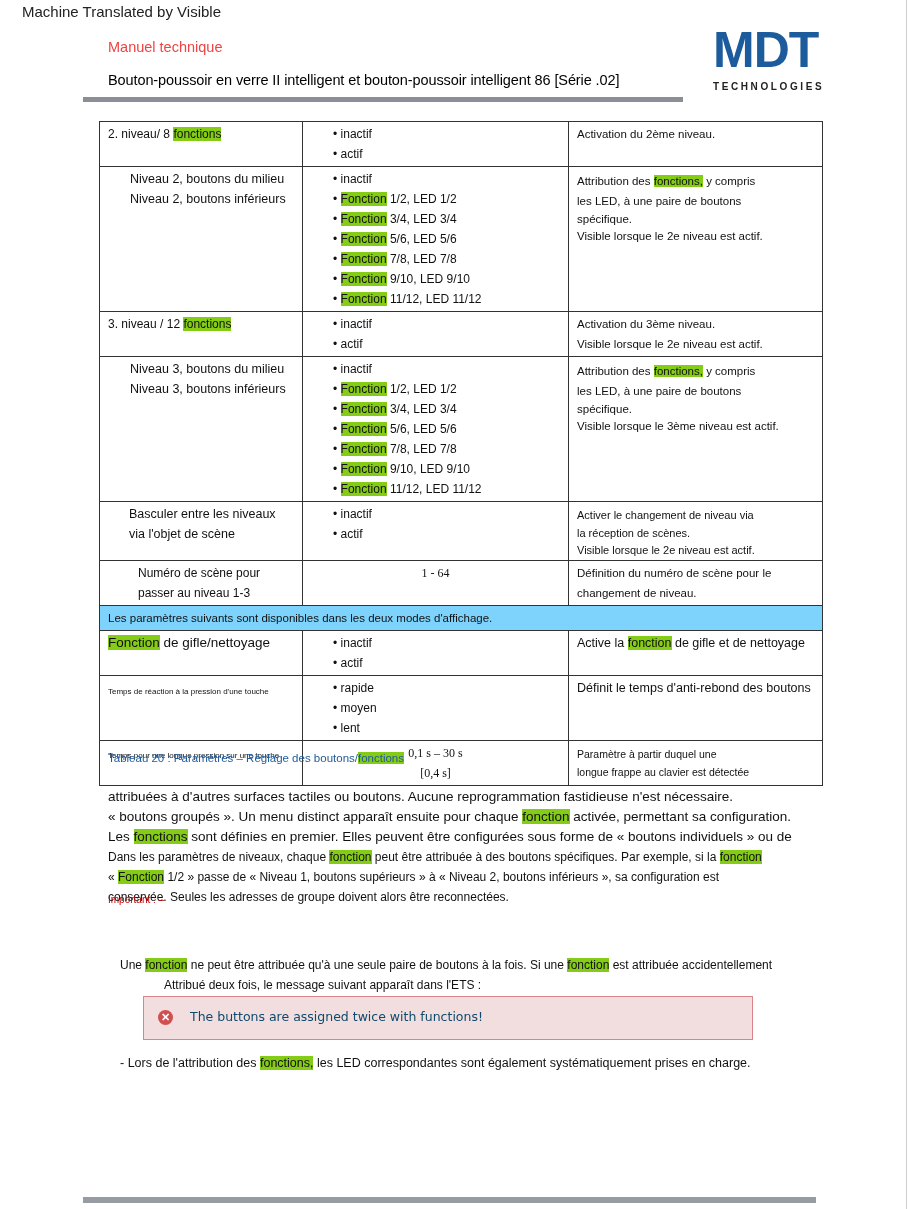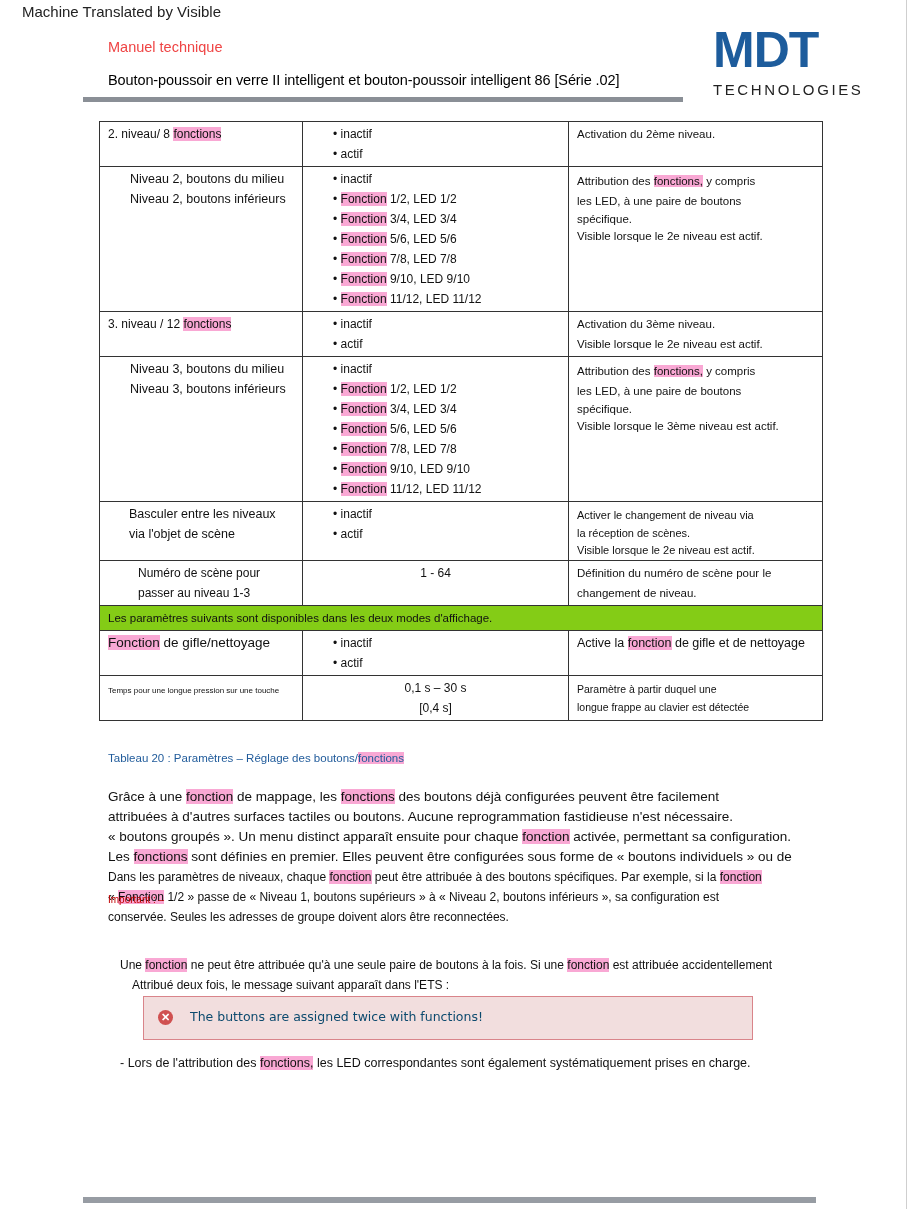--- a/index.html
+++ b/index.html
@@ -5,47 +5,47 @@
   html, body { margin:0; padding:0; }
   body { width:909px; height:1209px; background:#ffffff; position:relative; overflow:hidden;
          font-family:"Liberation Sans", sans-serif; color:#111; }
   .abs { position:absolute; }
   .mt-banner { left:22px; top:3px; font-size:15px; color:#222; }
   .hdr-title { left:108px; top:39px; font-size:14.5px; color:#ef4444; }
   .hdr-sub { left:108px; top:72px; font-size:14.5px; color:#000000; letter-spacing:-0.1px; }
   .hdr-rule { left:83px; top:97px; width:600px; height:5px; background:#8a8f96; }
   .logo { left:713px; top:28px; width:132px; }
   .logo-mdt { font-family:Liberation Sans, sans-serif; font-weight:bold; font-size:50px; color:#1d5c9c; line-height:44px; letter-spacing:-1px; }
-  .logo-tech { font-size:15px; letter-spacing:2.6px; color:#222; margin-top:9px; font-weight:normal; }
+  .logo-tech { font-size:10px; letter-spacing:2.6px; color:#222; margin-top:9px; font-weight:bold; }
   .right-edge { left:906px; top:0; width:1px; height:1209px; background:#cfcfcf; }
 
   table.params { position:absolute; left:99px; top:121px; width:723px; border-collapse:collapse; table-layout:fixed; font-size:12px; }
   table.params td { border:1.5px solid #333; vertical-align:top; padding:0; }
   .c1 { width:203px; }
   .c2 { width:266px; }
   .c3 { width:254px; }
   .cell-inner { padding:2px 8px; }
   .line { height:20px; line-height:20px; white-space:nowrap; }
   .ind { padding-left:30px; }
   .opt { padding-left:30px; }
-  .center { text-align:center; }
-  .hl { background:#f9a8d4; }
-  .grey td { background:#84cc16;margin-top:22px; }
+  .center { text-align:center;font-family:Liberation Serif, serif; }
+  .hl { background:#84cc16; }
+  .grey td { background:#7dd3fc;margin-top:22px; }
   .tiny { font-size:8px; }
   .large { font-size:13.5px; }
   .med { font-size:12.5px; }
   .bul::before { content:"• "; }
   .desc { font-size:11.5px; }
 
   .caption { left:108px; top:752px; font-size:11.5px; color:#1f5a9a; }
   .para { left:108px; width:700px; font-size:13.5px; line-height:20px; color:#111; }
   .para-small { font-size:12px; }
   .important { left:108px; top:894px; font-size:10px; color:#c00000;text-align:center; }
   .note1 { left:120px; top:958px; font-size:12px; }
-  .note2 { left:132px; top:978px; font-size:12px; }
+  .note2 { left:164px; top:978px; font-size:12px; }
   .errbox { left:143px; top:996px; width:608px; height:42px; background:#f2dede; border:1px solid #d9848a; }
   .err-icon { position:absolute; left:14px; top:13px; width:15px; height:15px; border-radius:50%; background:#d05050; color:#fff; font-size:11px; line-height:15px; text-align:center; font-weight:bold; }
   .err-text { position:absolute; left:46px; top:12px; font-size:13.5px; color:#0c4a6e; font-family:"DejaVu Sans", sans-serif; font-size:12.5px; }
   .dash-note { left:120px; top:1056px; font-size:12.5px; }
   .foot-rule { left:83px; top:1197px; width:733px; height:6px; background:#979ca3; }
 </style>
 </head>
 <body>
 
 <div class="abs mt-banner">Machine Translated by Visible</div>
@@ -223,20 +223,39 @@
       <div class="line bul">actif</div>
     </div>
         </td>
     <td>
           <div class="cell-inner med">
       <div class="line"><span>Active la </span><span class="hl">fonction</span><span> de gifle et de nettoyage</span></div>
     </div>
         </td>
   </tr>
 
+  <tr style="height:60px">
+    <td>
+          <div class="cell-inner" style="padding-top:6px">
+      <div class="line tiny">Temps de réaction à la pression d'une touche</div>
+    </div>
+        </td>
+    <td>
+          <div class="cell-inner opt">
+      <div class="line bul">rapide</div>
+      <div class="line bul">moyen</div>
+      <div class="line bul">lent</div>
+    </div>
+        </td>
+    <td>
+          <div class="cell-inner med">
+      <div class="line">Définit le temps d'anti-rebond des boutons</div>
+    </div>
+        </td>
+  </tr>
 
   <tr style="height:42px">
     <td>
           <div class="cell-inner" style="padding-top:5px">
       <div class="line tiny">Temps pour une longue pression sur une touche</div>
     </div>
         </td>
     <td>
           <div class="cell-inner center">
       <div class="line">0,1 s – 30 s</div>
@@ -249,21 +268,20 @@
       <div class="line" style="height:16px;line-height:16px">longue frappe au clavier est détectée</div>
     </div>
         </td>
   </tr>
 </tbody>
   </table>
 
 <div class="abs caption"><span>Tableau 20 : Paramètres – Réglage des boutons/</span><span class="hl">fonctions</span></div>
 
 <div class="abs para" style="top:787px">
-  <div><span>Grâce à une </span><span class="hl">fonction</span><span> de mappage, les </span><span class="hl">fonctions</span><span> des boutons déjà configurées peuvent être facilement</span></div>
   <div>attribuées à d'autres surfaces tactiles ou boutons. Aucune reprogrammation fastidieuse n'est nécessaire.</div>
   <div><span>« boutons groupés ». Un menu distinct apparaît ensuite pour chaque </span><span class="hl">fonction</span><span> activée, permettant sa configuration.</span></div>
   <div><span>Les </span><span class="hl">fonctions</span><span> sont définies en premier. Elles peuvent être configurées sous forme de « boutons individuels » ou de</span></div>
   <div class="para-small"><span>Dans les paramètres de niveaux, chaque </span><span class="hl">fonction</span><span> peut être attribuée à des boutons spécifiques. Par exemple, si la </span><span class="hl">fonction</span></div>
   <div class="para-small"><span>« </span><span class="hl">Fonction</span><span> 1/2 » passe de « Niveau 1, boutons supérieurs » à « Niveau 2, boutons inférieurs », sa configuration est</span></div>
   <div class="para-small">conservée. Seules les adresses de groupe doivent alors être reconnectées.</div>
 </div>
 
 <div class="abs important">Important : –</div>
 <div class="abs note1"><span>Une </span><span class="hl">fonction</span><span> ne peut être attribuée qu'à une seule paire de boutons à la fois. Si une </span><span class="hl">fonction</span><span> est attribuée accidentellement</span></div>

